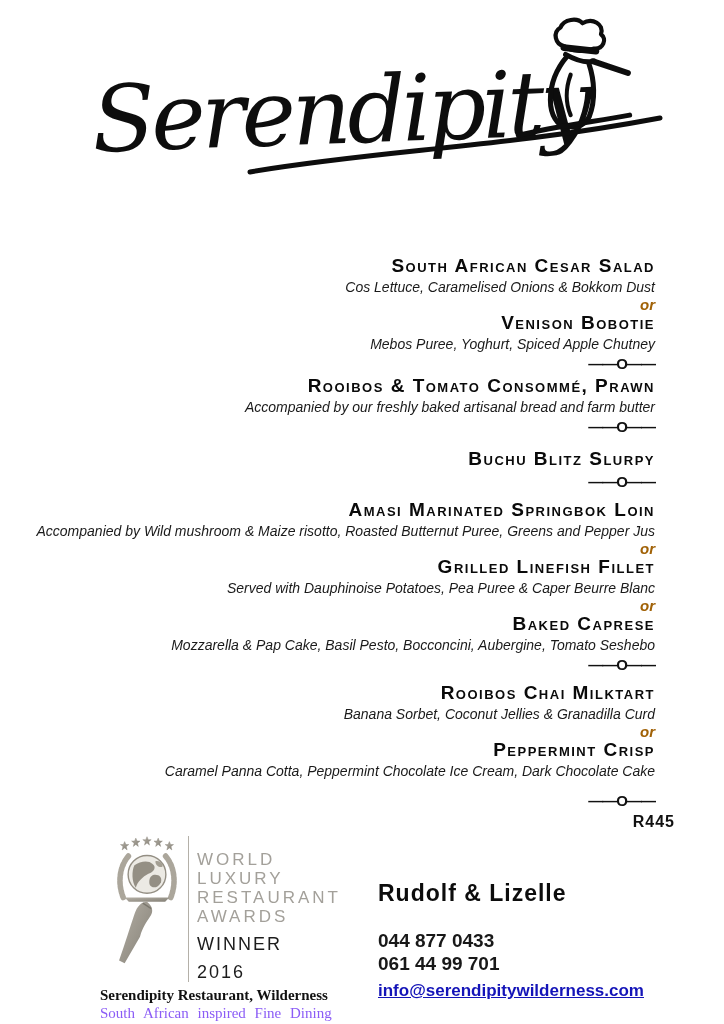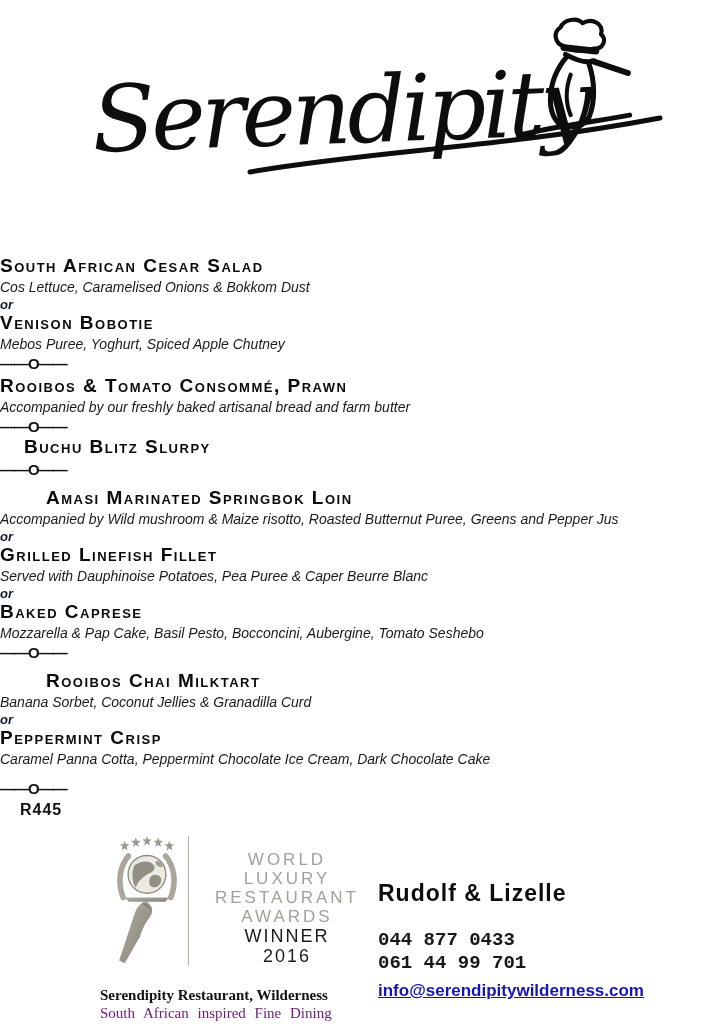--- a/index.html
+++ b/index.html
@@ -12,50 +12,50 @@
   .logo-script {
     position:absolute; left:92px; top:48px;
     font-family:"DejaVu Serif", serif; font-style:italic;
     font-size:92px; line-height:1.4; color:#0d0d0d;
     transform:rotate(-2deg); letter-spacing:-4px;
   }
   .logo-swash { position:absolute; left:0; top:0; width:724px; height:250px; }
   .bird-svg { position:absolute; left:515px; top:12px; }
 
   
-  .menu { position:absolute; left:0; top:255px; width:655px; text-align:left; }
+  .menu { position:absolute; left:0; top:255px; width:655px; text-align:right; }
   .dish-name {
     font-size:19px; font-weight:bold; font-variant:small-caps;
     letter-spacing:1.5px; color:#0a0a0a; line-height:22px;
   }
   .dish-desc { font-size:14px; font-style:italic; color:#1a1a1a; line-height:16px; margin-top:2px; }
-  .or-label { font-size:13px; font-style:italic; font-weight:bold; color:#0f172a; line-height:15px; margin-top:2px; }
+  .or-label { font-size:15px; font-style:italic; font-weight:bold; color:#a16207; line-height:15px; margin-top:2px; }
   .divider { font-size:15px; font-weight:bold; color:#111; line-height:18px; margin-top:3px; letter-spacing:-1px; }
   .gap-lg { margin-top:2px; }
-  .gap-md { margin-top:0;padding-left:24px; }
+  .gap-md { margin-top:12px;padding-left:24px; }
   .gap-sm { margin-top:8px;padding-left:46px; }
   .divider.final { margin-top:13px; }
   .price { font-size:16px; font-weight:bold; font-variant:small-caps; letter-spacing:1px;
            line-height:18px; margin-top:3px; position:relative; left:20px; }
 
   
   .award-row { position:absolute; left:112px; top:836px; display:flex; align-items:flex-start; }
-  .award-text { border-left:1px solid #b4b0a8; margin-left:6px; padding-left:26px; padding-top:14px;text-align:center; }
+  .award-text { border-left:1px solid #b4b0a8; margin-left:6px; padding-left:8px; padding-top:14px; }
   .award-line-light { font-size:17px; letter-spacing:3px; color:#a3a09a; line-height:19px; }
-  .award-line-dark  { font-size:18px; letter-spacing:2px; color:#1c1c1c; line-height:20px; }
+  .award-line-dark  { font-size:18px; letter-spacing:2px; color:#1c1c1c; line-height:20px;margin-top:8px; }
 
   .rest-block { position:absolute; left:100px; top:966px; width:250px; text-align:left;
                 font-family:"Liberation Serif", serif;margin-top:20px; }
   .rest-name { font-size:15px; font-weight:bold; color:#111; line-height:18px; }
-  .rest-tagline { font-size:15px; color:#701a75; line-height:18px; word-spacing:5px; }
+  .rest-tagline { font-size:15px; color:#8b5cf6; line-height:18px; word-spacing:5px; }
 
   .contact-block { position:absolute; left:378px; top:880px; text-align:left; }
   .hosts { font-size:23px; font-weight:bold; letter-spacing:1px; color:#0c0c0c; }
   .phones { margin-top:22px; }
-  .phone { font-size:19px; font-weight:bold; color:#181818; line-height:23px;font-family:Liberation Mono, monospace; }
+  .phone { font-size:19px; font-weight:bold; color:#181818; line-height:23px; }
   .email { display:inline-block; margin-top:6px; font-size:17px; font-weight:bold;
            color:#1414b8; text-decoration:underline; }
 </style>
 </head>
 <body>
 
 <div class="page">
 
   <div class="logo-area">
     <div class="logo-script">Serendipity</div>

